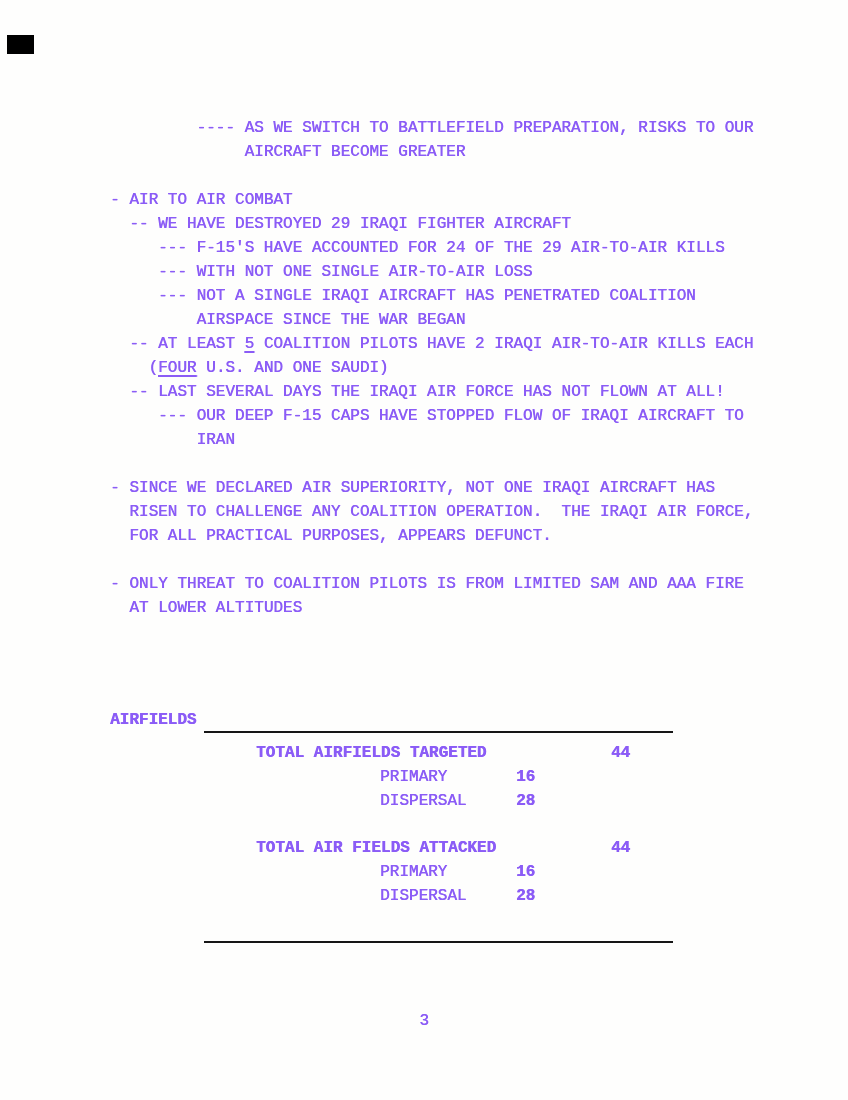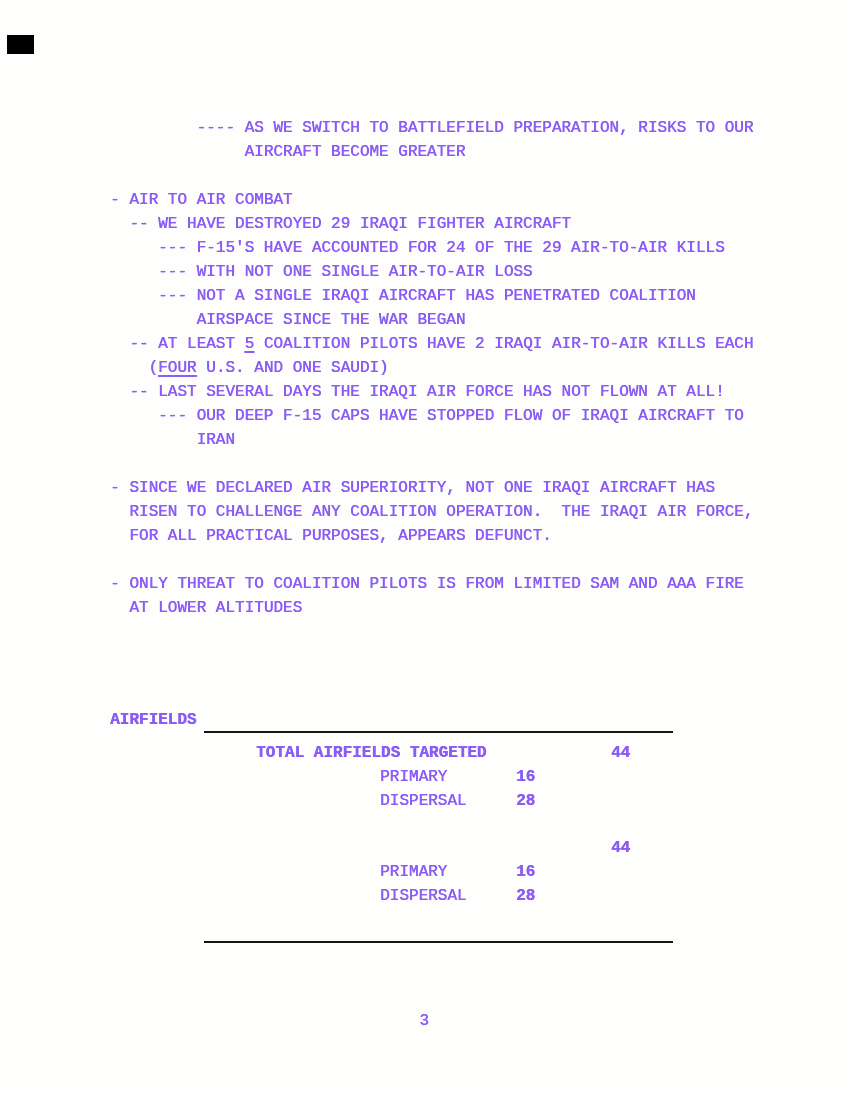--- a/index.html
+++ b/index.html
@@ -85,21 +85,21 @@
 
   <div class="doc-lines"><div class="line" style="padding-left: 9ch;"><span>---- AS WE SWITCH TO BATTLEFIELD PREPARATION, RISKS TO OUR</span></div><div class="line" style="padding-left: 14ch;"><span>AIRCRAFT BECOME GREATER</span></div><div class="line"></div><div class="line" style="padding-left: 0ch;"><span>- AIR TO AIR COMBAT</span></div><div class="line" style="padding-left: 2ch;"><span>-- WE HAVE DESTROYED 29 IRAQI FIGHTER AIRCRAFT</span></div><div class="line" style="padding-left: 5ch;"><span>--- F-15'S HAVE ACCOUNTED FOR 24 OF THE 29 AIR-TO-AIR KILLS</span></div><div class="line" style="padding-left: 5ch;"><span>--- WITH NOT ONE SINGLE AIR-TO-AIR LOSS</span></div><div class="line" style="padding-left: 5ch;"><span>--- NOT A SINGLE IRAQI AIRCRAFT HAS PENETRATED COALITION</span></div><div class="line" style="padding-left: 9ch;"><span>AIRSPACE SINCE THE WAR BEGAN</span></div><div class="line" style="padding-left: 2ch;"><span>-- AT LEAST </span><span class="u">5</span><span> COALITION PILOTS HAVE 2 IRAQI AIR-TO-AIR KILLS EACH</span></div><div class="line" style="padding-left: 4ch;"><span>(</span><span class="u">FOUR</span><span> U.S. AND ONE SAUDI)</span></div><div class="line" style="padding-left: 2ch;"><span>-- LAST SEVERAL DAYS THE IRAQI AIR FORCE HAS NOT FLOWN AT ALL!</span></div><div class="line" style="padding-left: 5ch;"><span>--- OUR DEEP F-15 CAPS HAVE STOPPED FLOW OF IRAQI AIRCRAFT TO</span></div><div class="line" style="padding-left: 9ch;"><span>IRAN</span></div><div class="line"></div><div class="line" style="padding-left: 0ch;"><span>- SINCE WE DECLARED AIR SUPERIORITY, NOT ONE IRAQI AIRCRAFT HAS</span></div><div class="line" style="padding-left: 2ch;"><span>RISEN TO CHALLENGE ANY COALITION OPERATION.  THE IRAQI AIR FORCE,</span></div><div class="line" style="padding-left: 2ch;"><span>FOR ALL PRACTICAL PURPOSES, APPEARS DEFUNCT.</span></div><div class="line"></div><div class="line" style="padding-left: 0ch;"><span>- ONLY THREAT TO COALITION PILOTS IS FROM LIMITED SAM AND AAA FIRE</span></div><div class="line" style="padding-left: 2ch;"><span>AT LOWER ALTITUDES</span></div><div class="line"></div><div class="line"></div><div class="line bold" style="padding-left: 0ch;"><span>AIRFIELDS</span></div></div>
 
   <div class="airfields-table">
     <div class="rule"></div>
     <div class="table-rows">
         <div class="t-row header"><span class="t-label">TOTAL AIRFIELDS TARGETED</span><span class="t-val">44</span></div>
         <div class="t-row sub"><span class="t-label">PRIMARY</span><span class="t-val">16</span></div>
         <div class="t-row sub"><span class="t-label">DISPERSAL</span><span class="t-val">28</span></div>
         <div class="t-row spacer"></div>
-        <div class="t-row header"><span class="t-val">44</span></div>
+        <div class="t-row header"><span class="t-label">TOTAL AIR FIELDS ATTACKED</span><span class="t-val">44</span></div>
         <div class="t-row sub"><span class="t-label">PRIMARY</span><span class="t-val">16</span></div>
         <div class="t-row sub"><span class="t-label">DISPERSAL</span><span class="t-val">28</span></div>
         <div class="t-row spacer"></div>
       </div>
     <div class="rule"></div>
   </div>
 
   <div class="page-number">3</div>
 
 </div>

